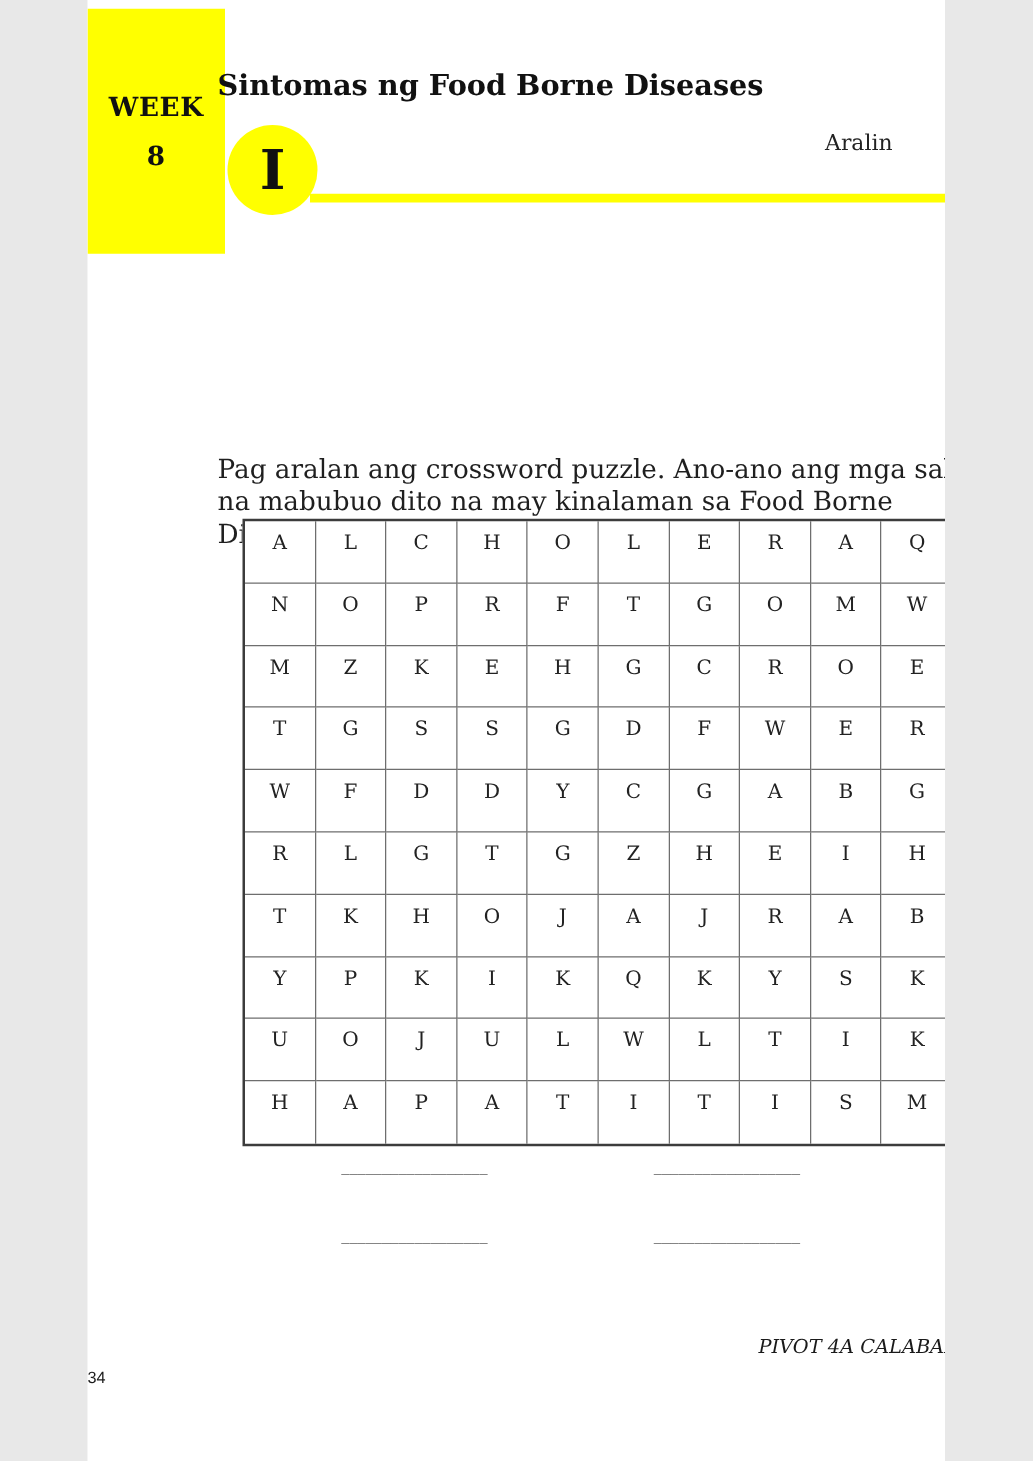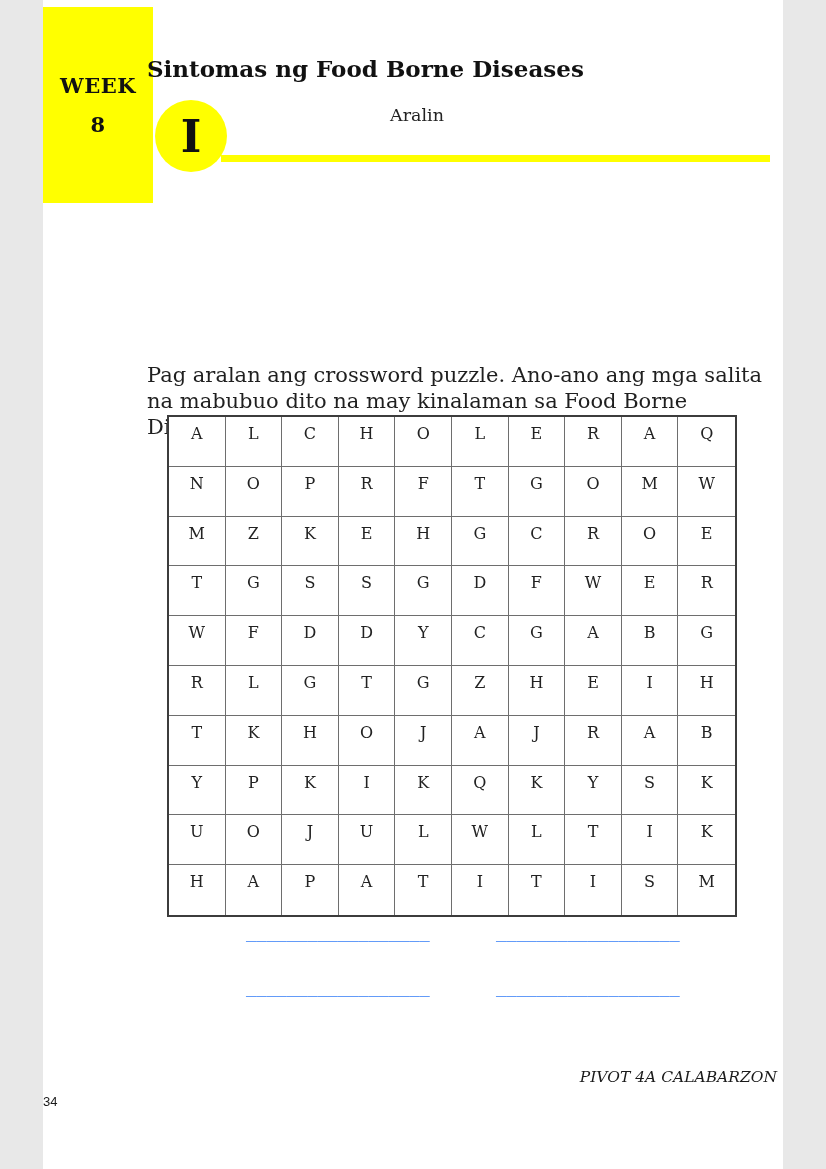--- a/index.html
+++ b/index.html
@@ -1,18 +1,18 @@
 <!DOCTYPE html>
 <html><head>
 <meta charset="utf-8">
 <style>
   html,body { margin:0; padding:0; background:#e8e8e8; }
   .page {
     position: relative;
-    width: 740px; height: 1169px;
+    width: 686px; height: 1169px;
     margin: 0 auto;
     background: #ffffff;
     font-family: "DejaVu Serif", serif;
     color: #1f1f1f;
     overflow: hidden;
   }
   
   .week-box {
     position: absolute; left: 0; top: 7px;
     width: 110px; height: 196px;
@@ -31,21 +31,21 @@
     display: flex; align-items: center; justify-content: center;
     font-weight: bold; font-size: 44px; color: #111;
   }
   .page-title {
     position: absolute; left: 104px; top: 55px; width: 620px;
     text-align: left;
     font-weight: bold; font-size: 23px; color: #111;
   }
   .page-subtitle {
     position: absolute; left: 104px; top: 105px; width: 540px;
-    text-align: center;
+    text-align: right;
     font-size: 17.5px; color: #222;
   }
   .yellow-rule {
     position: absolute; left: 178px; top: 155px;
     width: 549px; height: 7px; background: #ffff00;
   }
   .intro-paragraph {
     position: absolute; left: 104px; top: 192px; width: 622px;
     font-size: 17.5px; line-height: 26px;
     text-align: justify; text-indent: 70px;
@@ -74,24 +74,23 @@
     text-align: center;
     padding-top: 7px;
     font-size: 16px;
     color: #222;
   }
   .cell:nth-child(10n) { border-right: none; }
   .cell:nth-child(n+91) { border-bottom: none; }
   
   .blank {
     position: absolute;
-    font-size: 17px; color: #3b82f6;
+    font-size: 13px; color: #404040;
     letter-spacing: 0px;
     white-space: nowrap;
-    font-family: Liberation Mono, monospace;
   }
   .blank.r1 { top: 926px; }
   .blank.r2 { top: 981px; }
   .blank.c1 { left: 203px; }
   .blank.c2 { left: 453px; }
   .footer-brand {
     position: absolute; left: 112px; top: 1068px; width: 622px;
     text-align: right;
     font-style: italic; font-size: 15.5px; color: #1a1a1a;
   }

